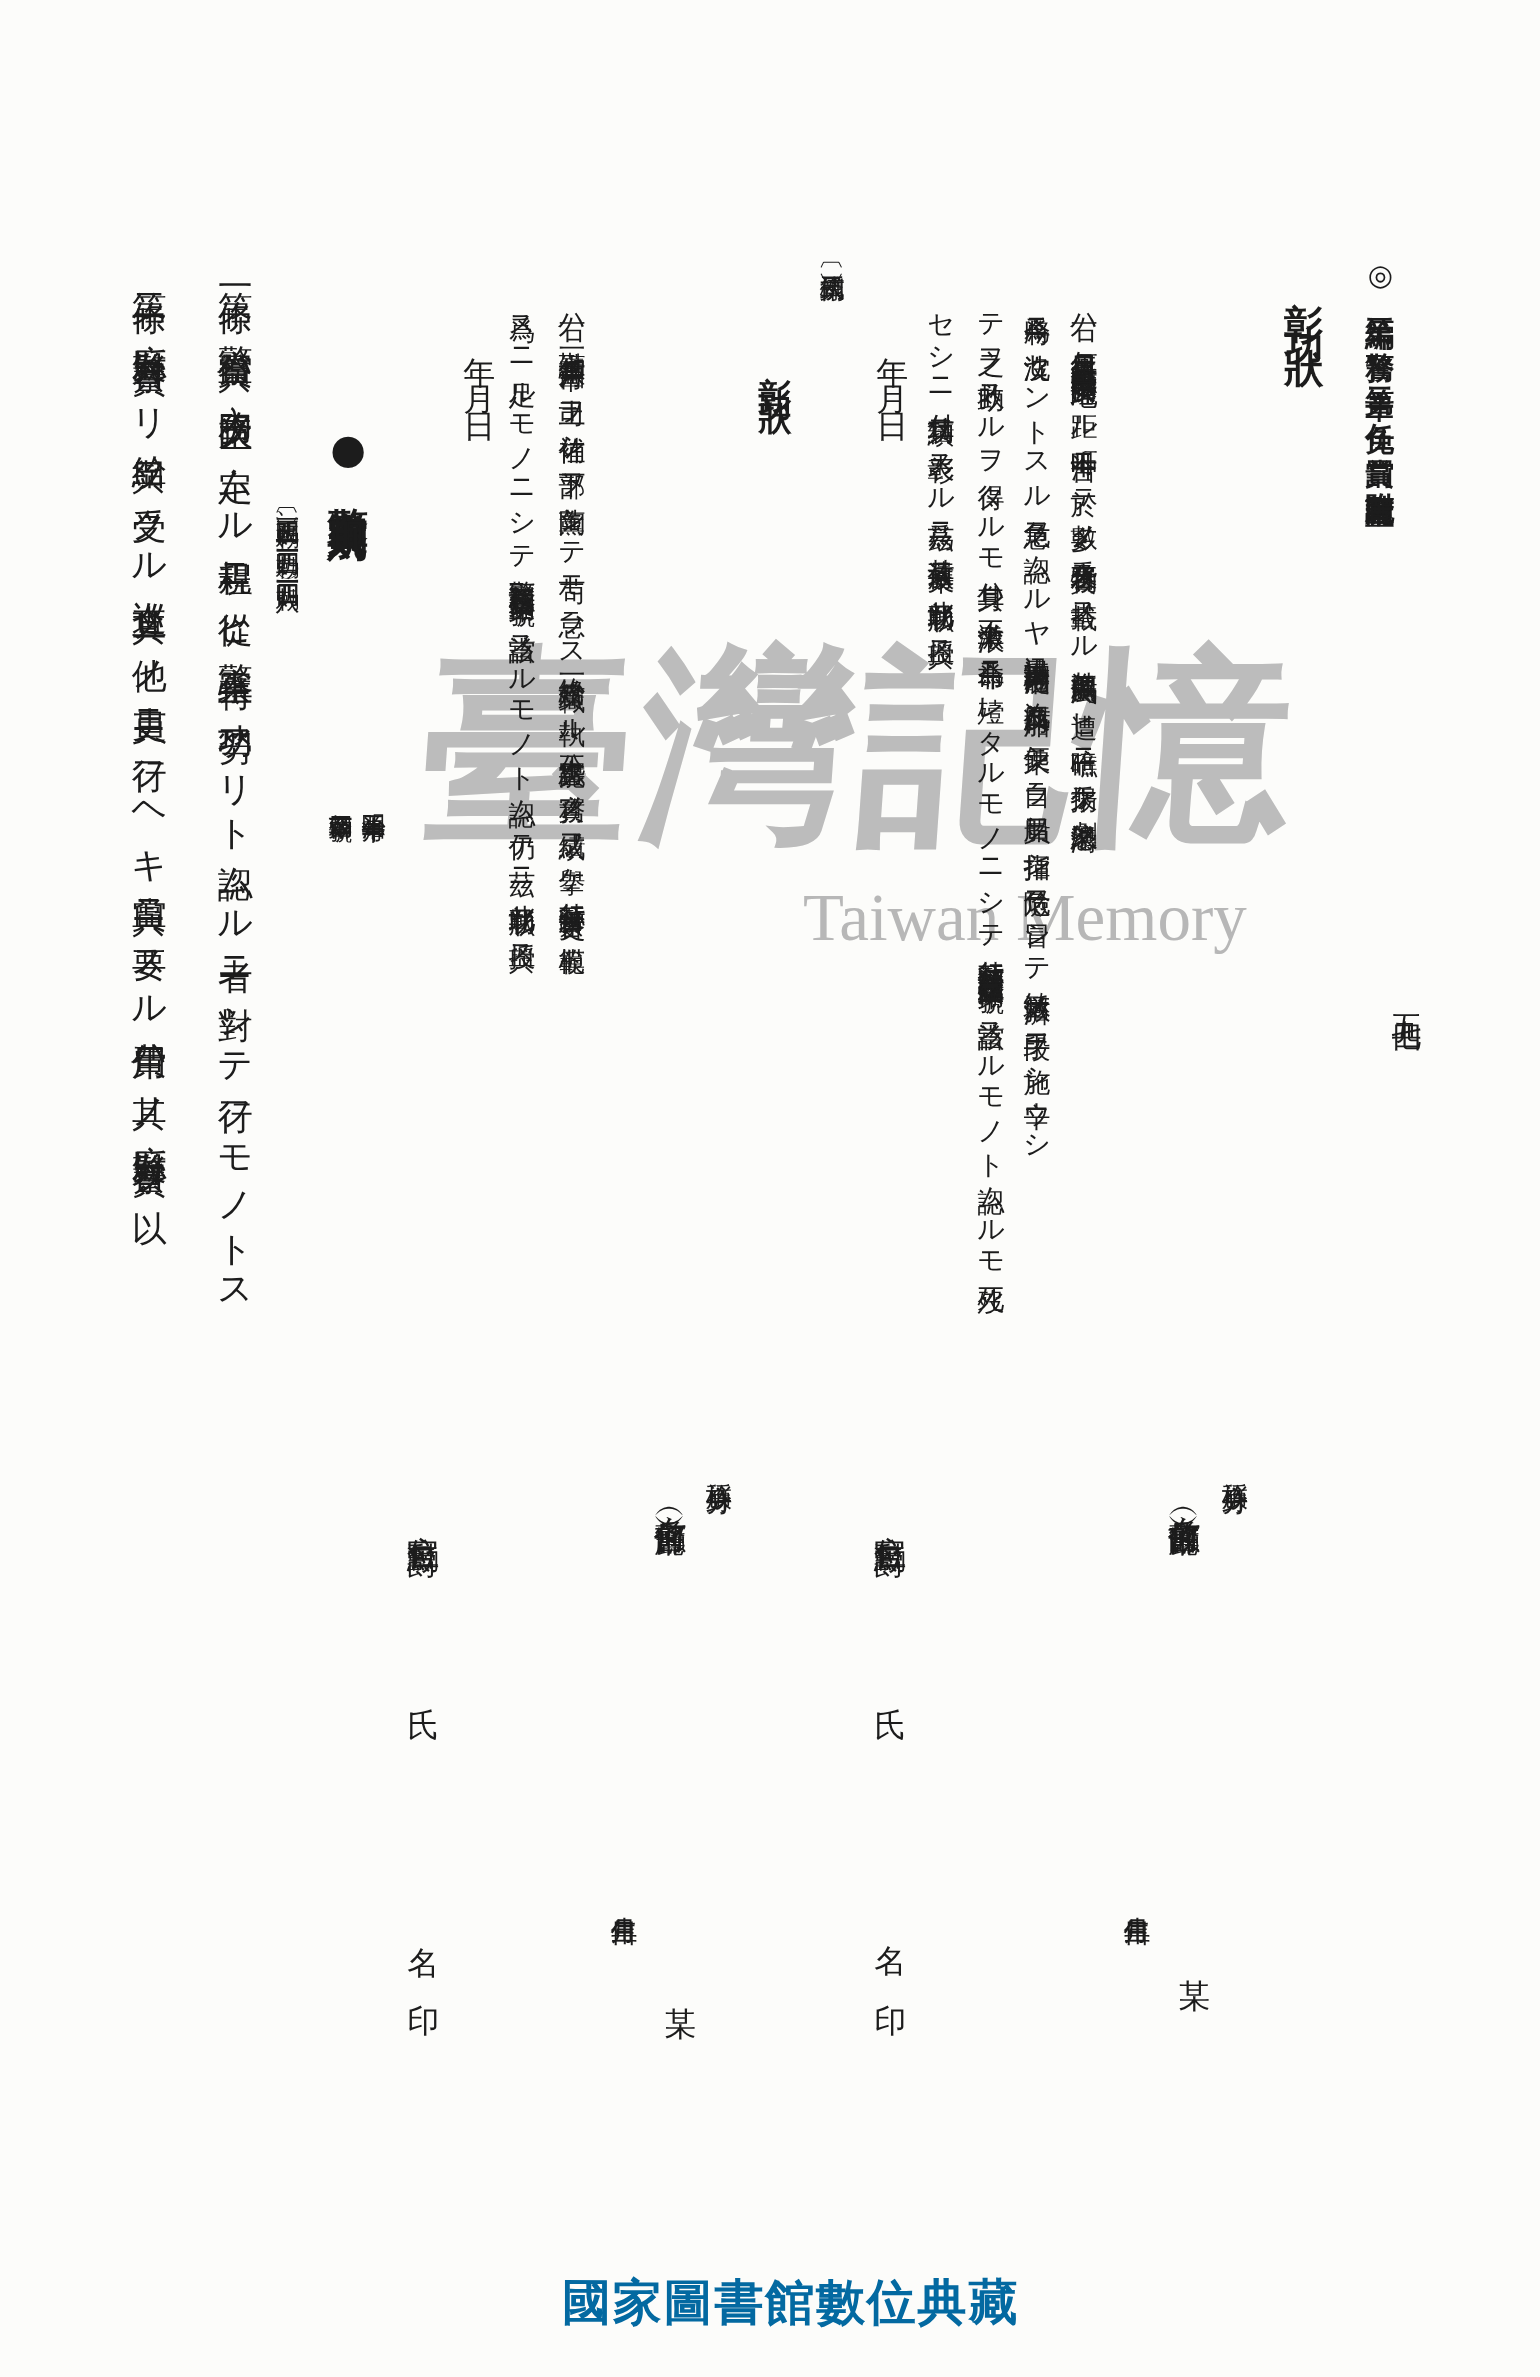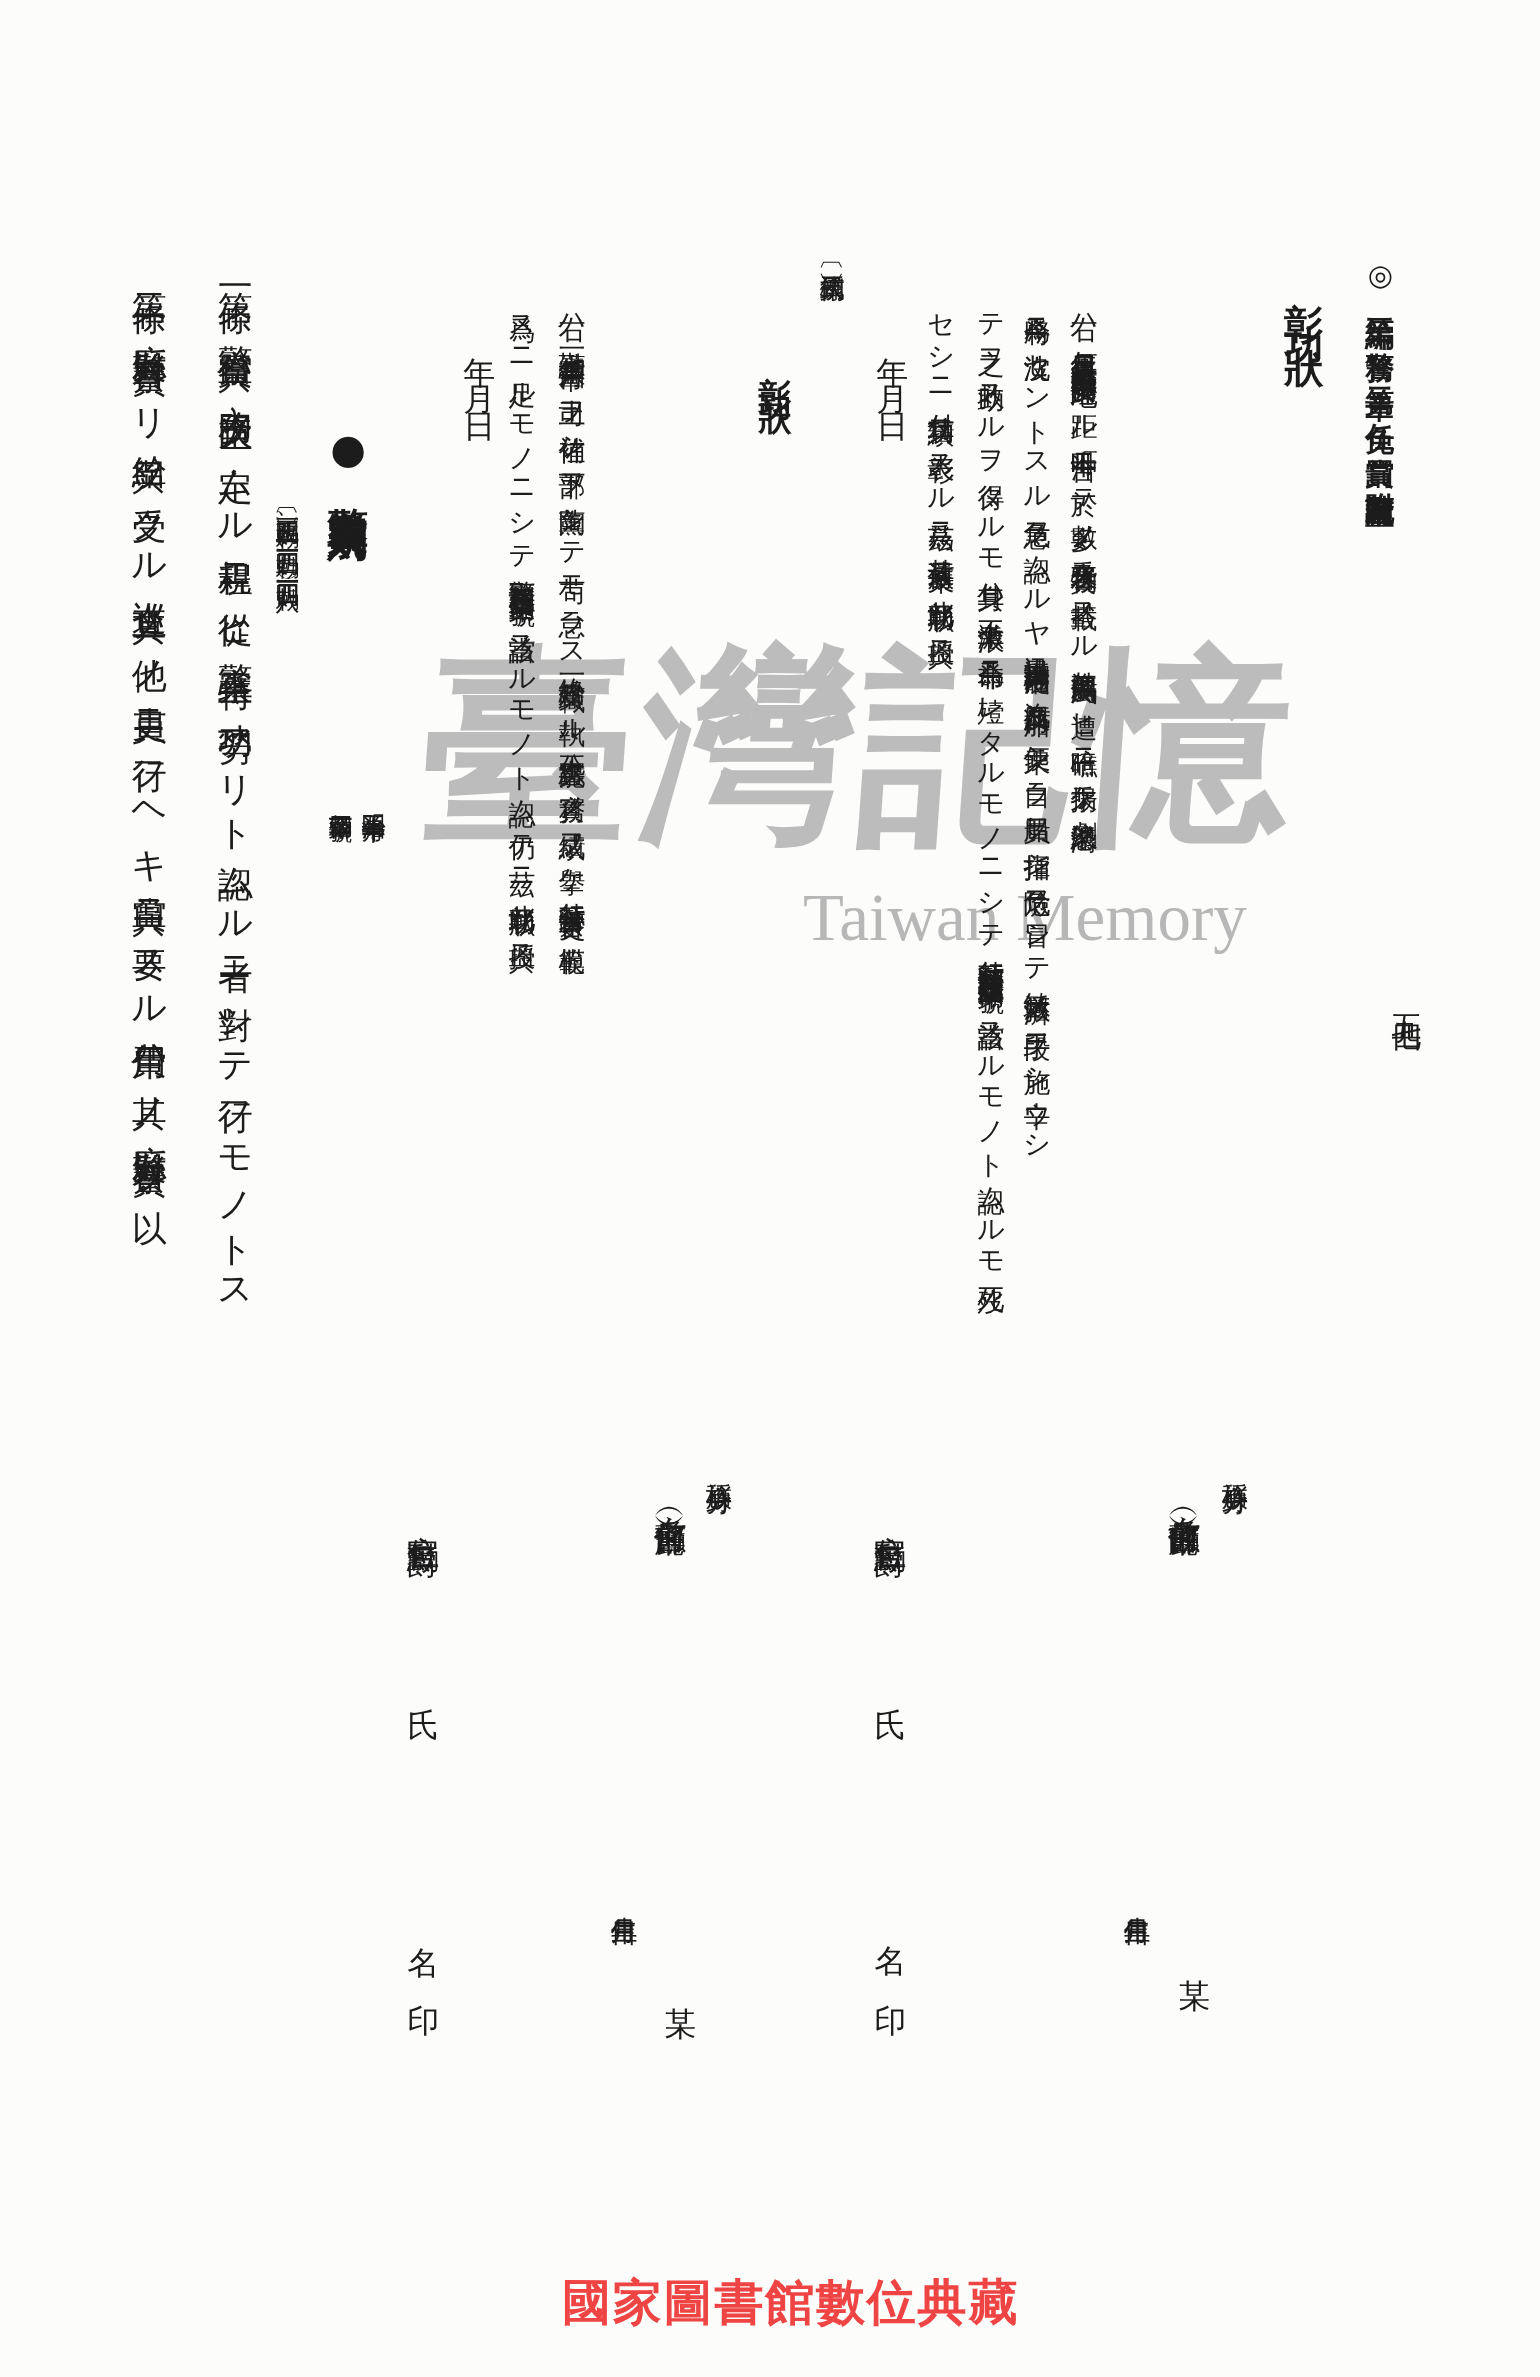--- a/index.html
+++ b/index.html
@@ -127,16 +127,16 @@
   <div class="vcol c2-mei">名</div>
   <div class="vcol c2-in">印</div>
 
   <div class="vcol r-heading">●警察賞與規則</div>
   <div class="vcol r-edict-r">明治三十二年十月</div>
   <div class="vcol r-edict-l">勅令第四百二號</div>
   <div class="vcol r-kaisei">〔改正〕明三四勅一二、明四三勅一一〇、明四四勅一一八</div>
   <div class="vcol r-art1">第一條　警察賞與ハ內務大臣ノ定ムル規程ニ從ヒ警察上特ニ功勞アリト認ムル者ニ對シテ行フモノトス</div>
   <div class="vcol r-art2">第二條　府縣警察費ヨリ給與ヲ受クル巡查其ノ他ノ吏員ニ行フヘキ賞與ニ要スル費用ハ其ノ府縣警察費ヲ以</div>
 
-  <div class="hrow f-library" style="color:#ef4444">國家圖書館數位典藏</div>
+  <div class="hrow f-library" style="color:#0369a1">國家圖書館數位典藏</div>
 
 </div>
 
 
 </body></html>

